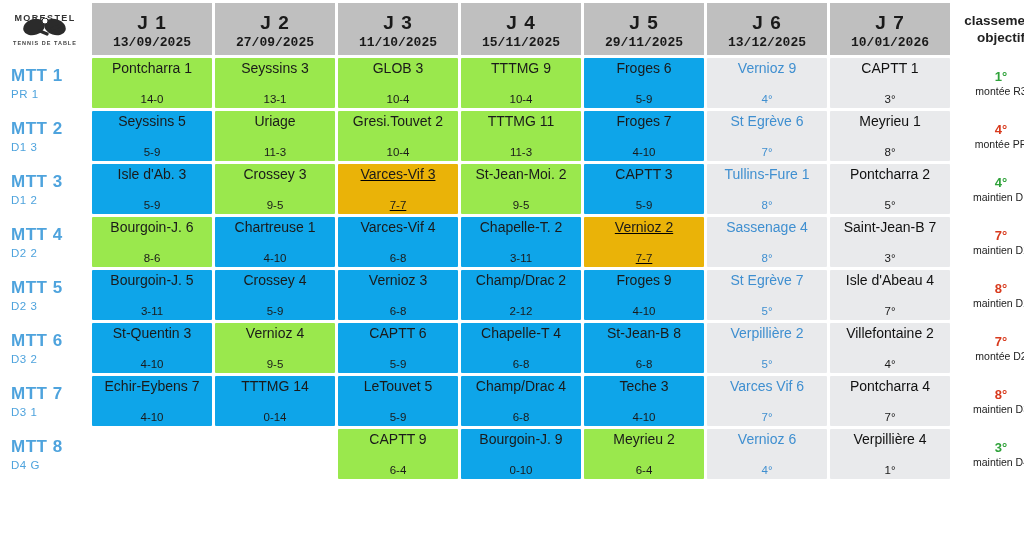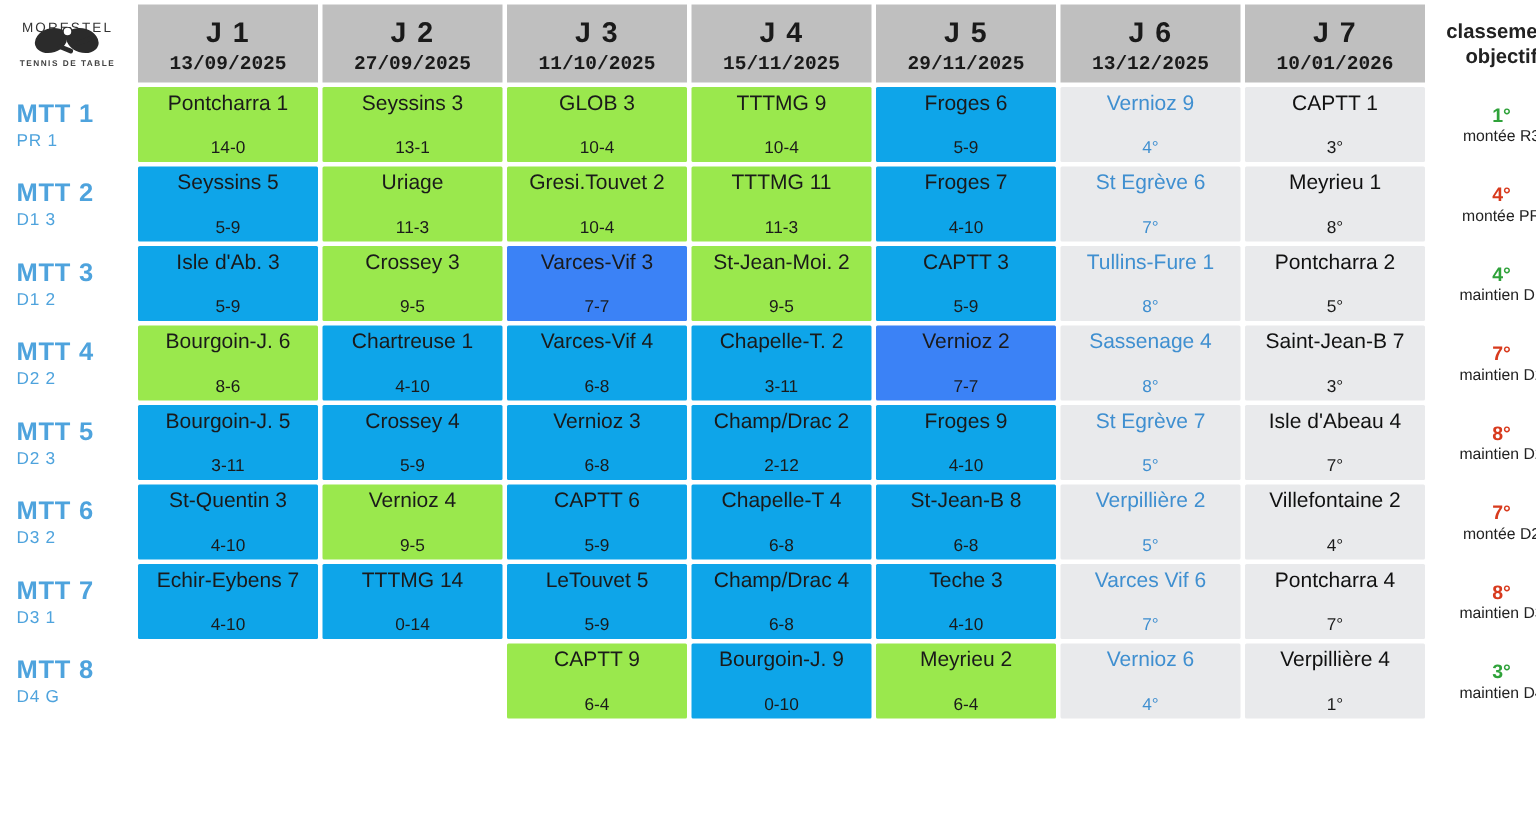--- a/index.html
+++ b/index.html
@@ -44,21 +44,21 @@
   .logo-cell{
     background:#ffffff;
     height:52px;
   }
   .logo-box{
     width:84px;height:52px;
     display:flex;flex-direction:column;align-items:center;justify-content:center;
     position:relative;
   }
   .logo-title{
-    font-size:9px;font-weight:normal;letter-spacing:1.4px;color:#333;
+    font-size:9px;font-weight:bold;letter-spacing:1.4px;color:#333;
   }
   .logo-sub{
     font-size:5.5px;letter-spacing:1px;color:#444;margin-top:17px;
   }
   .logo-bats{
     position:absolute;top:15px;left:50%;transform:translateX(-50%);
   }
 
   
   .teamcell{
@@ -82,21 +82,21 @@
     border-radius:1px;
   }
   .match .opp{
     font-size:14px;line-height:17px;color:#1a1a1a;
   }
   .match .score{
     font-size:11.5px;line-height:14px;color:#1a1a1a;margin-top:15px;
   }
   .bg-green{background:#9ae84d;}
   .bg-red{background:#0ea5e9;}
-  .bg-yellow{background:#3b82f6;}
+  .bg-yellow{background:#eab308;text-decoration:underline;}
   .bg-grey{background:#e9eaec;}
   .bg-empty{background:#ffffff;}
   .grey .opp{color:#111;}
   .away .opp{color:#3f8fd0;}
   .away .score{color:#3f8fd0;}
 
   
   .rank{
     background:#ffffff;height:50px;
   }

